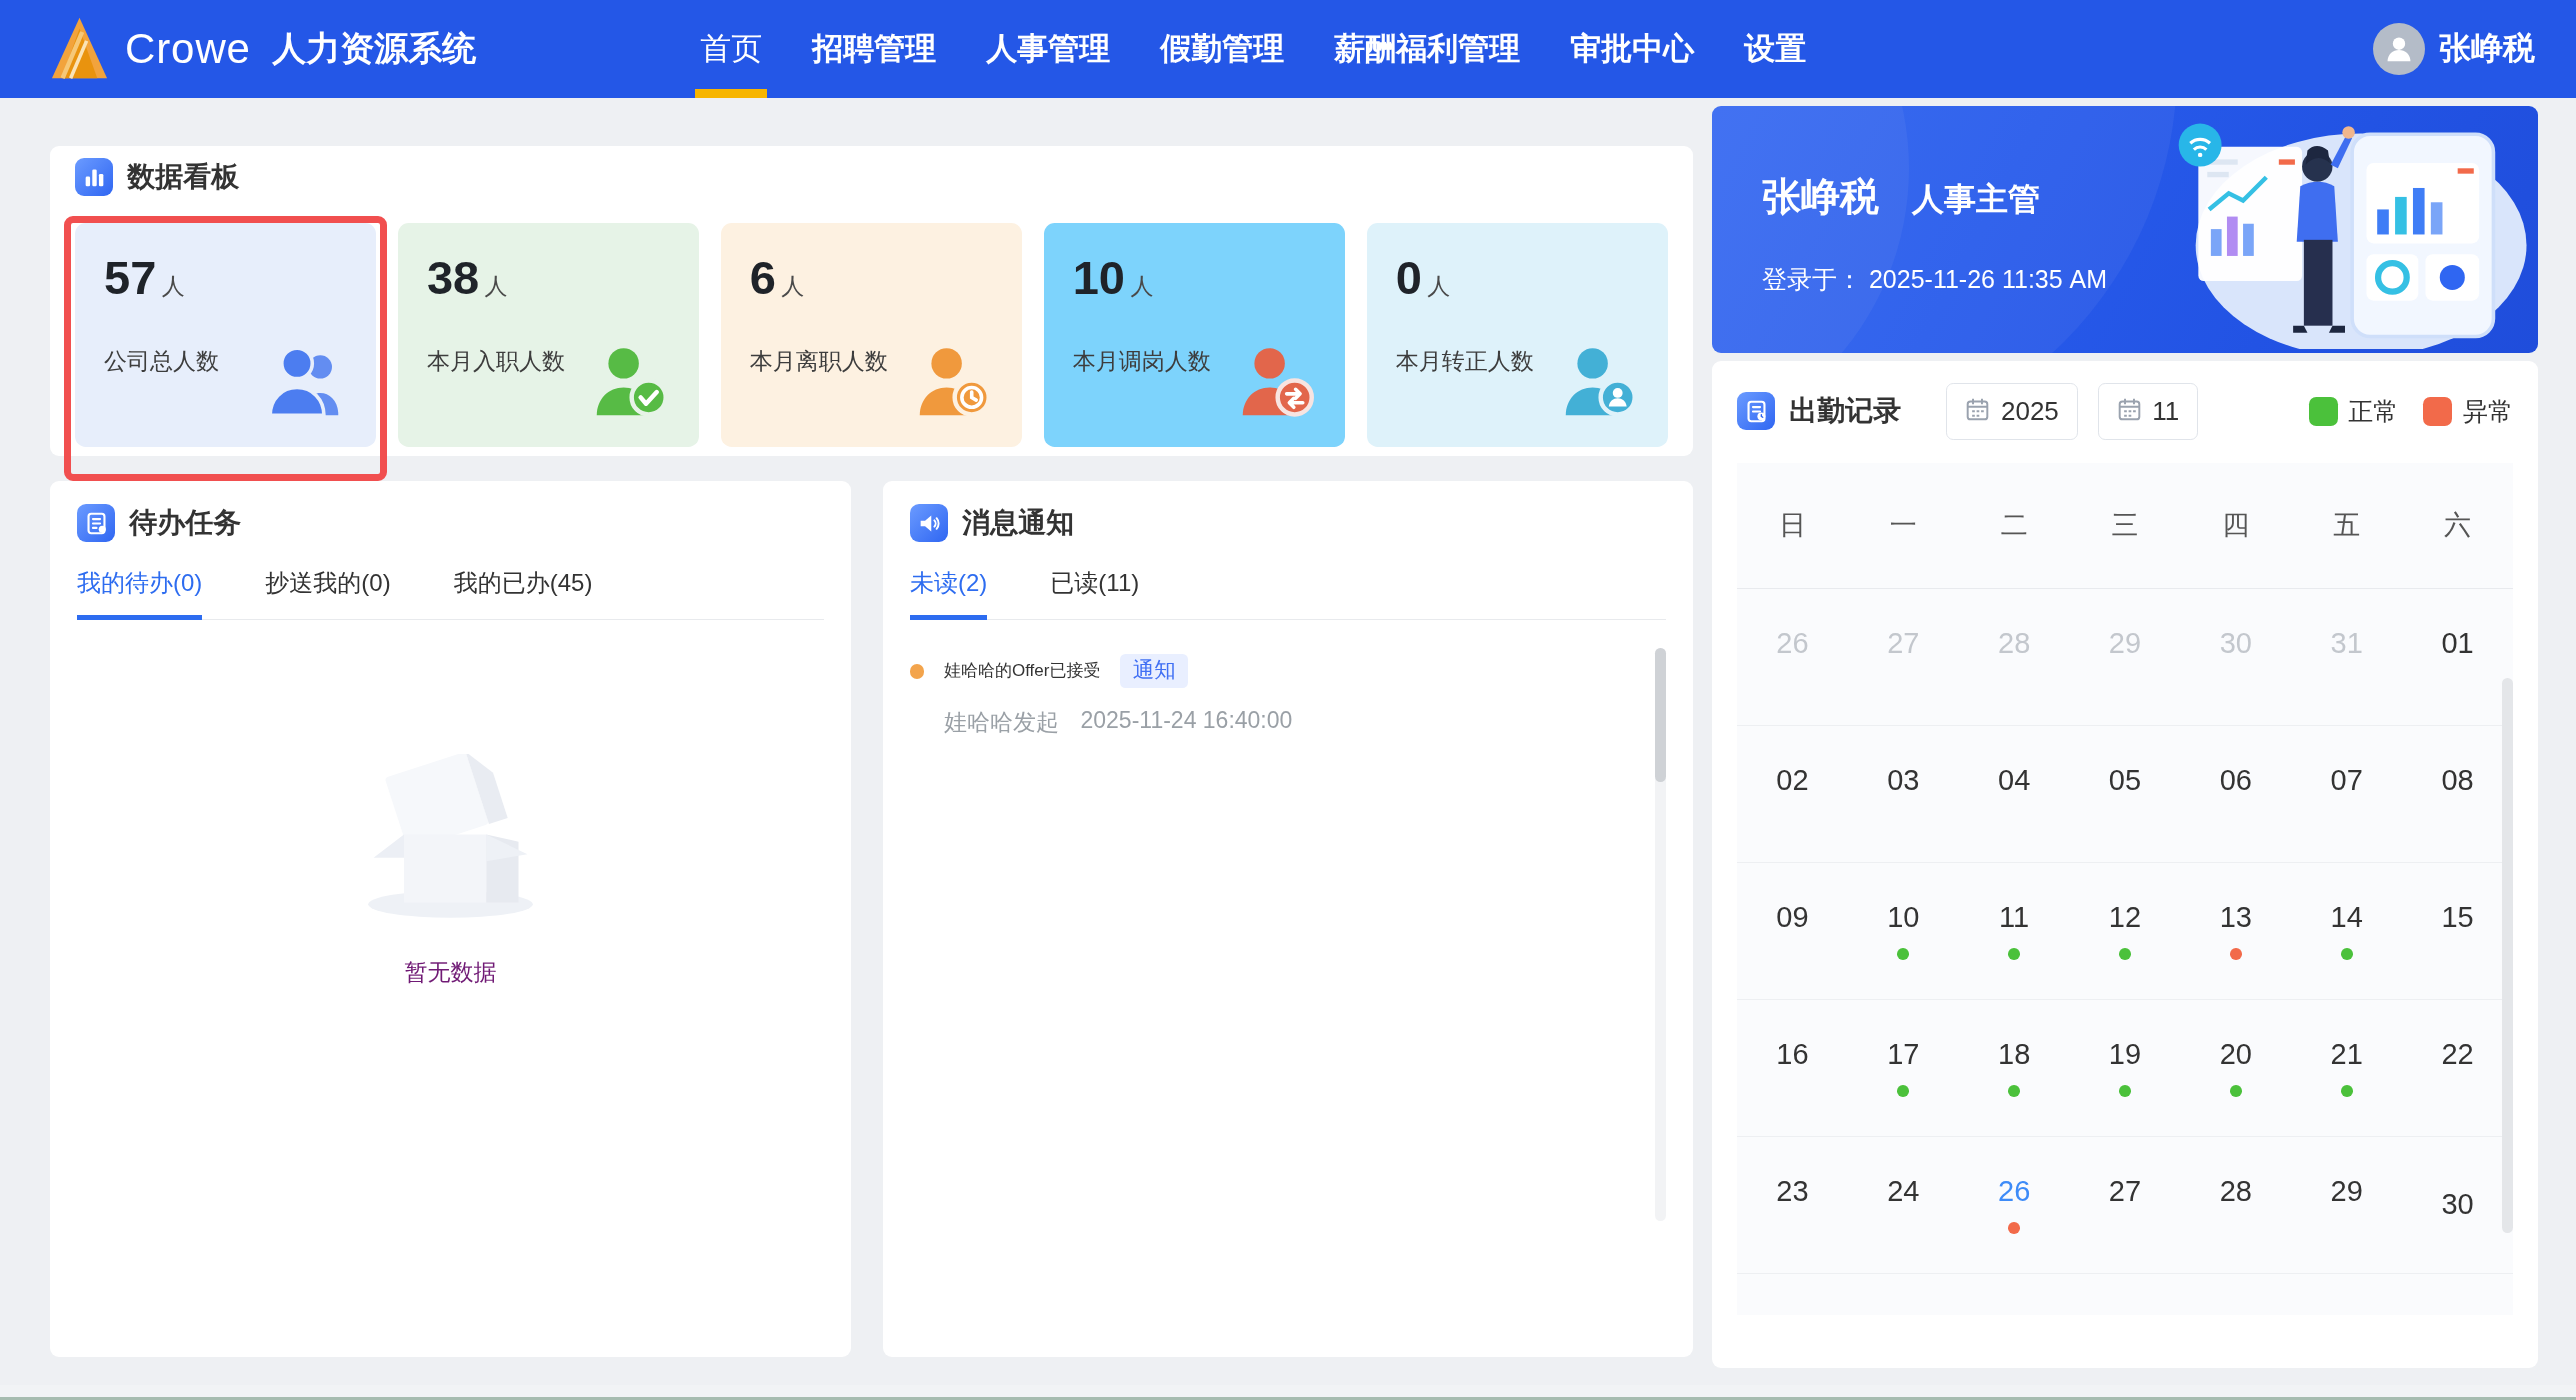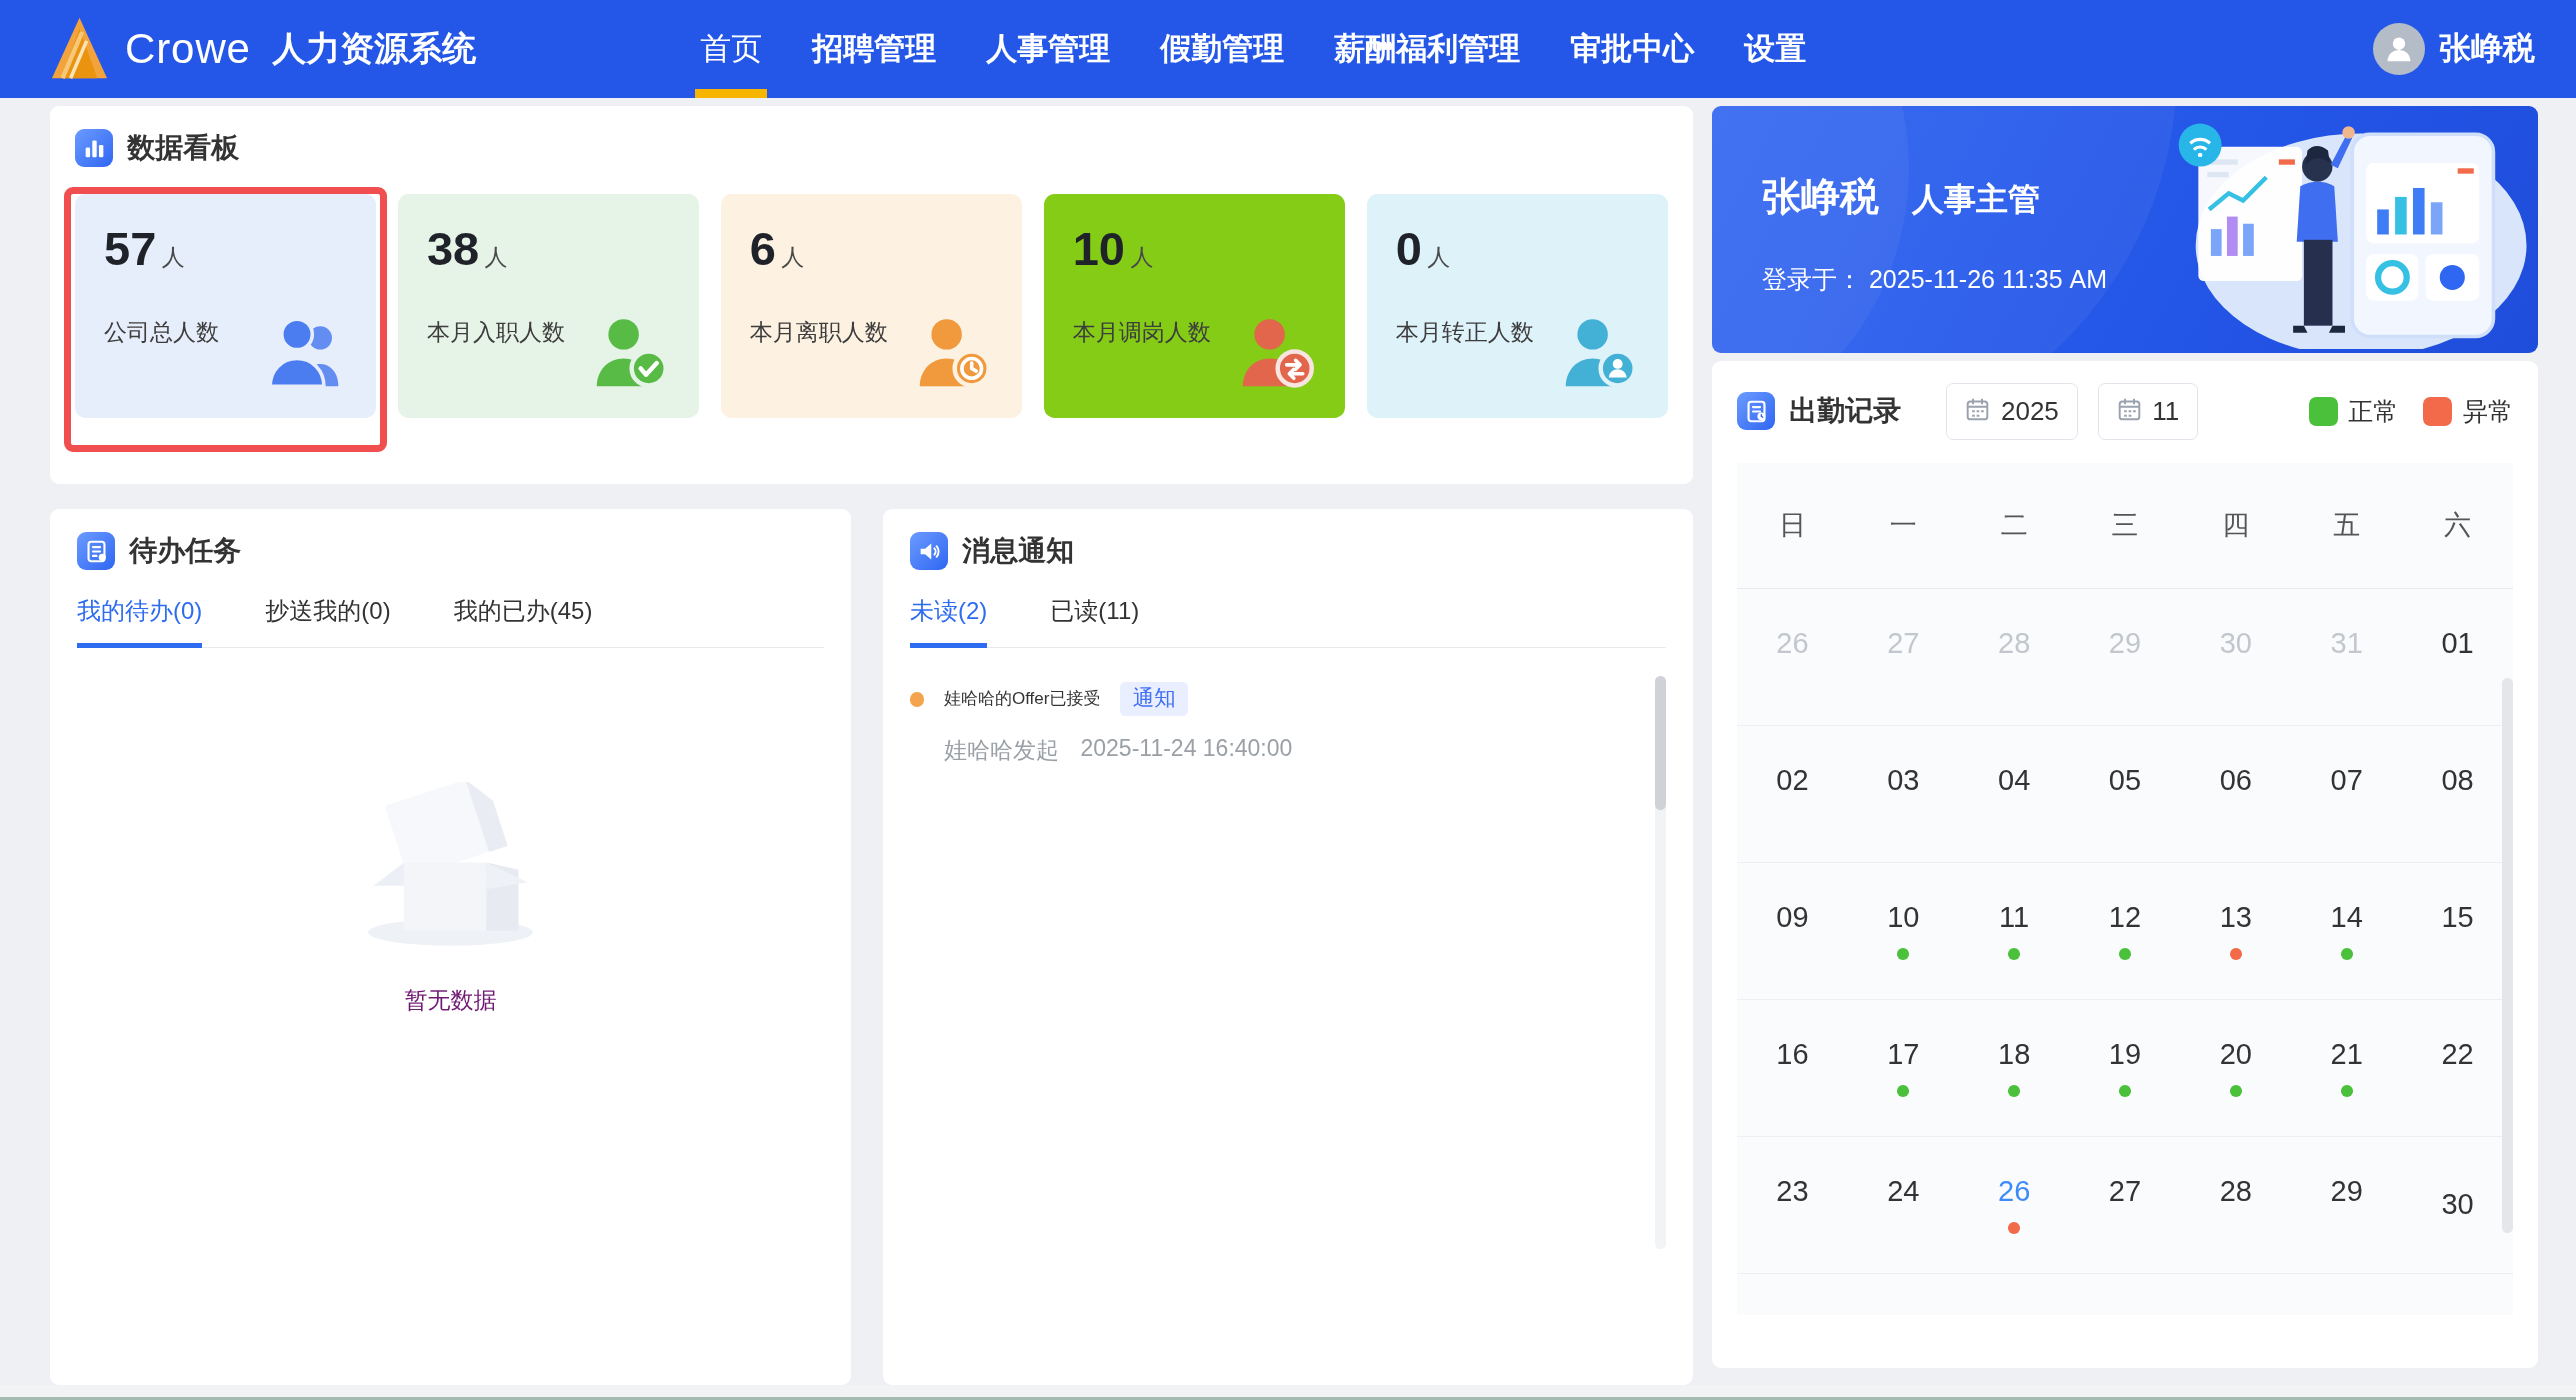--- a/index.html
+++ b/index.html
@@ -23,29 +23,29 @@
   .main{display:flex;gap:19px;margin:8px 38px 0 50px;}
   .col-left{width:1643px;flex:none;}
   .col-right{width:826px;flex:none;}
   .card{background:#fff;border-radius:9px;box-sizing:border-box;}
 
   .sec-head{display:flex;align-items:center;gap:14.3px;}
   .sec-icon{width:38px;height:38px;border-radius:9px;background:linear-gradient(135deg,#6b9bff,#2f66f2);display:flex;align-items:center;justify-content:center;flex:none;}
   .sec-title{font-size:28px;font-weight:700;color:#333;}
 
   
-  .dash-card{height:378px;padding:23px 25px;}
+  .dash-card{height:310px;padding:12px 25px;margin-top:40px;}
   .stats-row{display:flex;gap:21.5px;margin-top:27px;}
   .stat-wrap{flex:1;position:relative;}
   .stat-card{height:224px;border-radius:10.7px;padding:27px 29px;box-sizing:border-box;position:relative;cursor:pointer;}
   .stat-num{font-size:47px;font-weight:700;color:#1f2329;}
   .stat-unit{font-size:23px;font-weight:400;color:#4a4a4a;margin-left:5.4px;}
   .stat-label{font-size:23px;color:#3d3d3d;margin-top:41px;}
   .stat-icon{position:absolute;right:27px;bottom:25px;}
-  .c1{background:#e7eefb;} .c2{background:#e6f3e7;} .c3{background:#fdf1e1;} .c4{background:#84cc16;} .c5{background:#def2fa;}
+  .c1{background:#e7eefb;} .c2{background:#e6f3e7;} .c3{background:#fdf1e1;} .c4{background:#7dd3fc;} .c5{background:#def2fa;}
   .highlight-box{position:absolute;left:-10.7px;top:-7.2px;width:calc(100% + 21.5px);height:265px;border:7.2px solid #f14f4f;border-radius:9px;box-sizing:border-box;pointer-events:none;z-index:3;}
 
   
   .bottom-row{display:flex;gap:32px;margin-top:25px;height:876px;}
   .todo-card{width:801px;flex:none;padding:23px 27px;}
   .msg-card{flex:1;padding:23px 27px;}
 
   .tabs{display:flex;gap:63px;margin-top:25px;border-bottom:1.8px solid #e8eaed;}
   .tab{font-size:24px;color:#333;padding-bottom:19.7px;position:relative;cursor:pointer;}
   .tab.active{color:#2d6cf0;}

